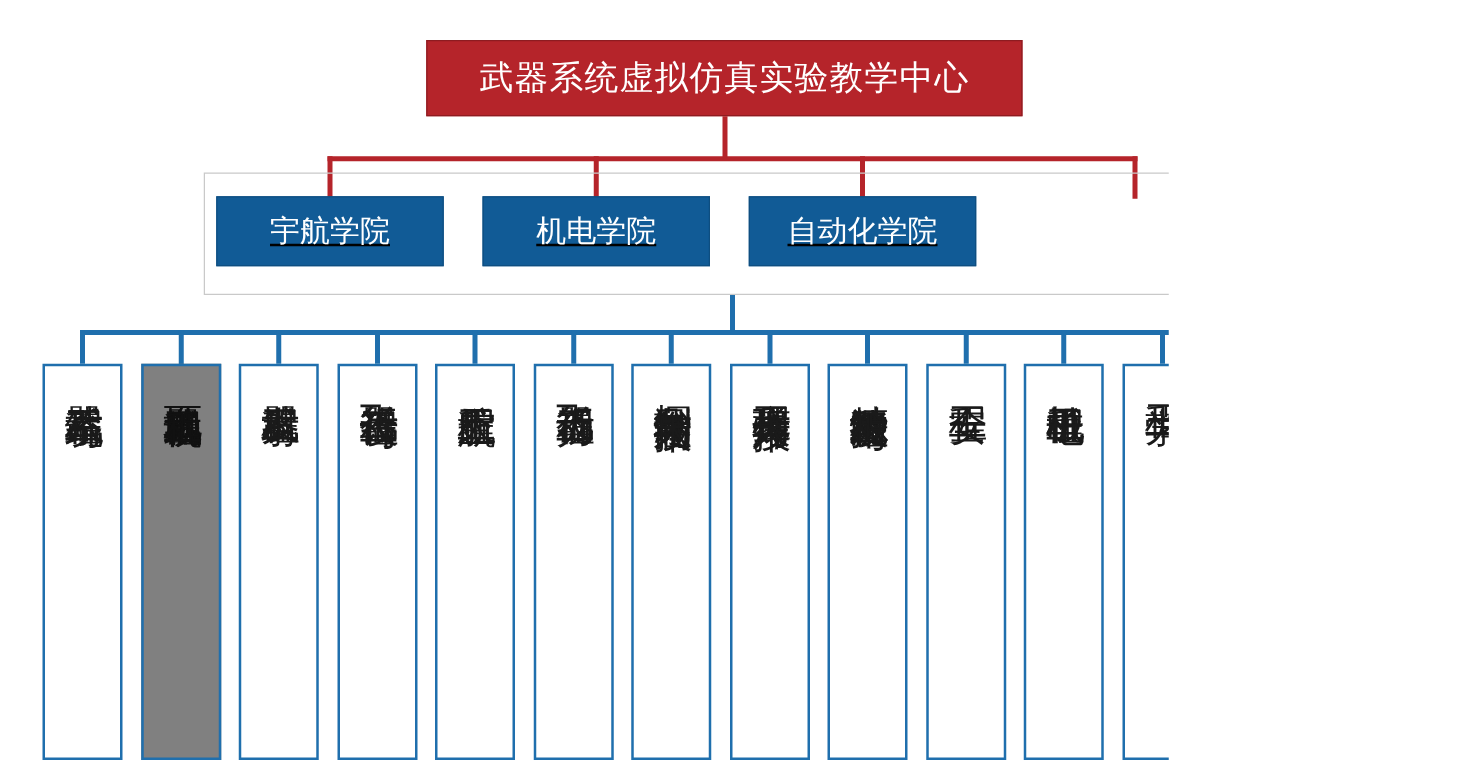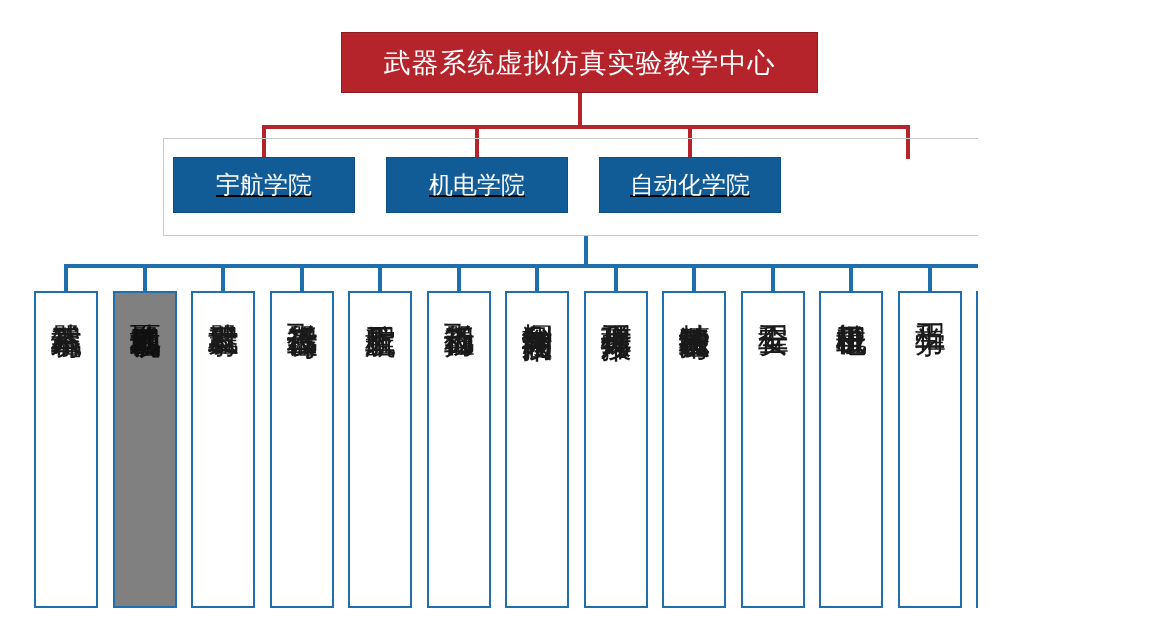--- a/index.html
+++ b/index.html
@@ -9,21 +9,20 @@
   }
   body {
     font-family: "DejaVu Sans", "Liberation Sans", sans-serif;
   }
   #chart-root {
     position: relative;
     width: 935px;
     height: 621px;
     background: #ffffff;
     overflow: hidden;
-    padding-left: 43px;
   }
 
   
   .title-box {
     position: absolute;
     left: 341px;
     top: 32px;
     width: 477px;
     height: 61px;
     background: #B5242A;

